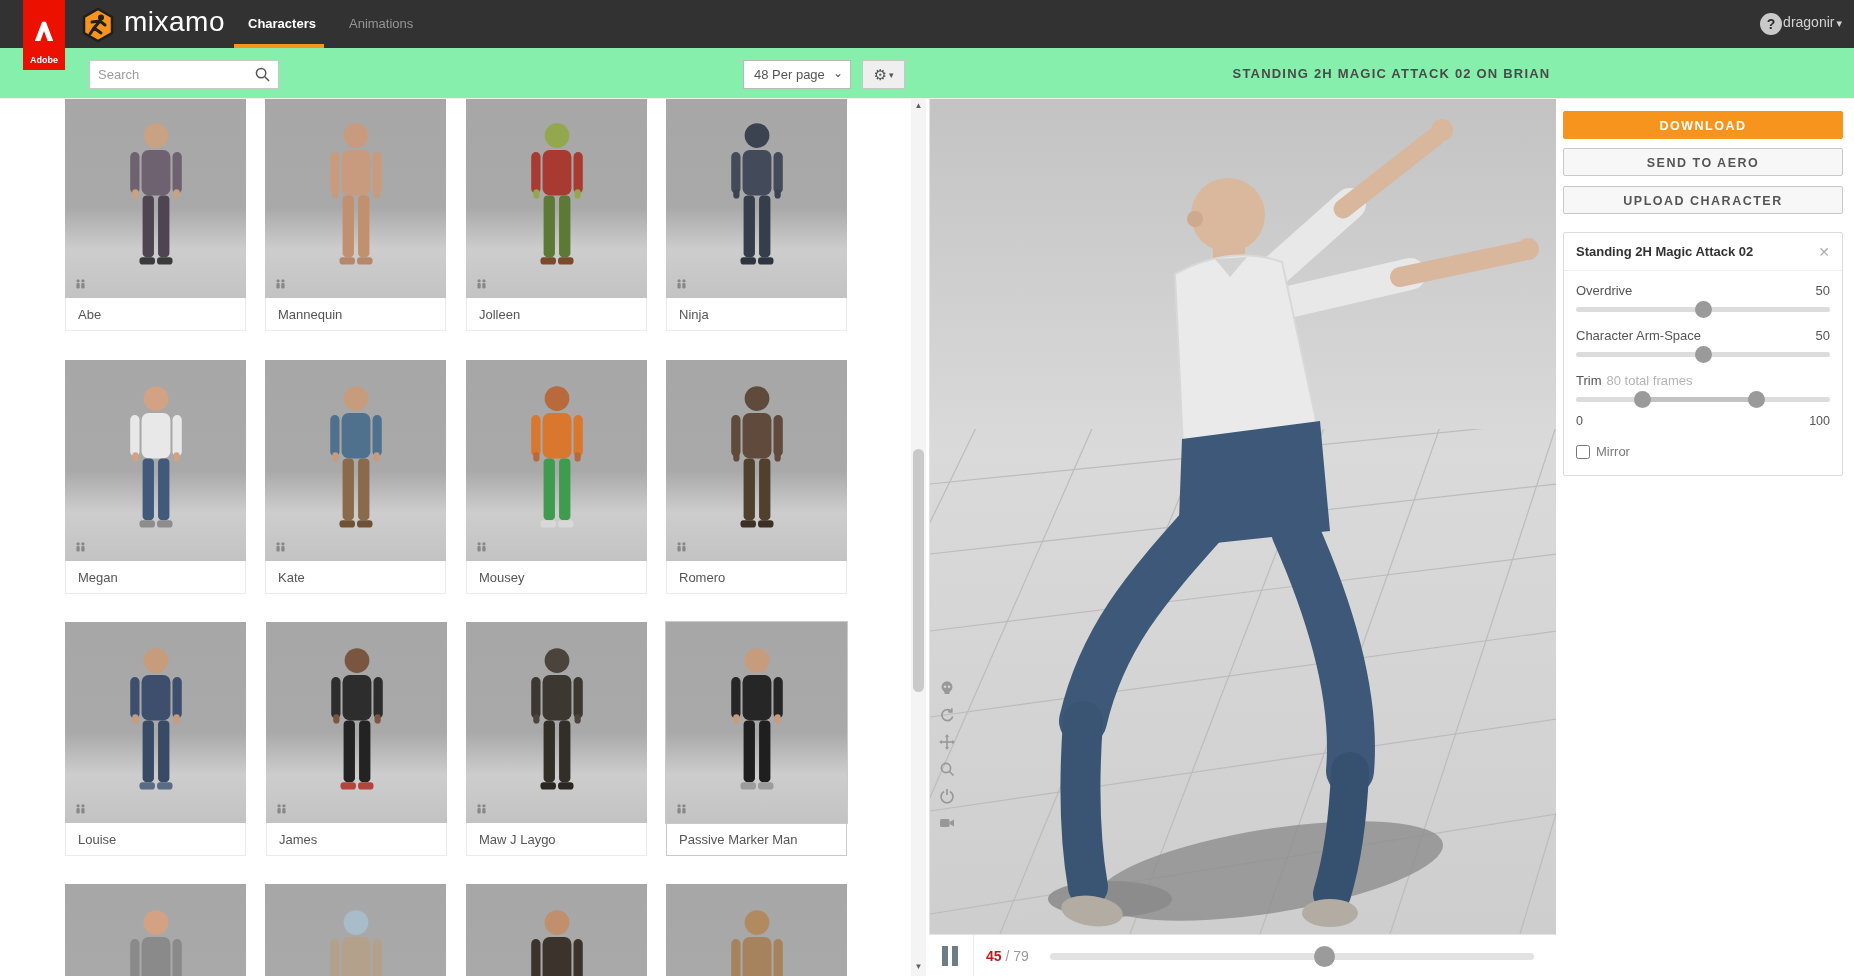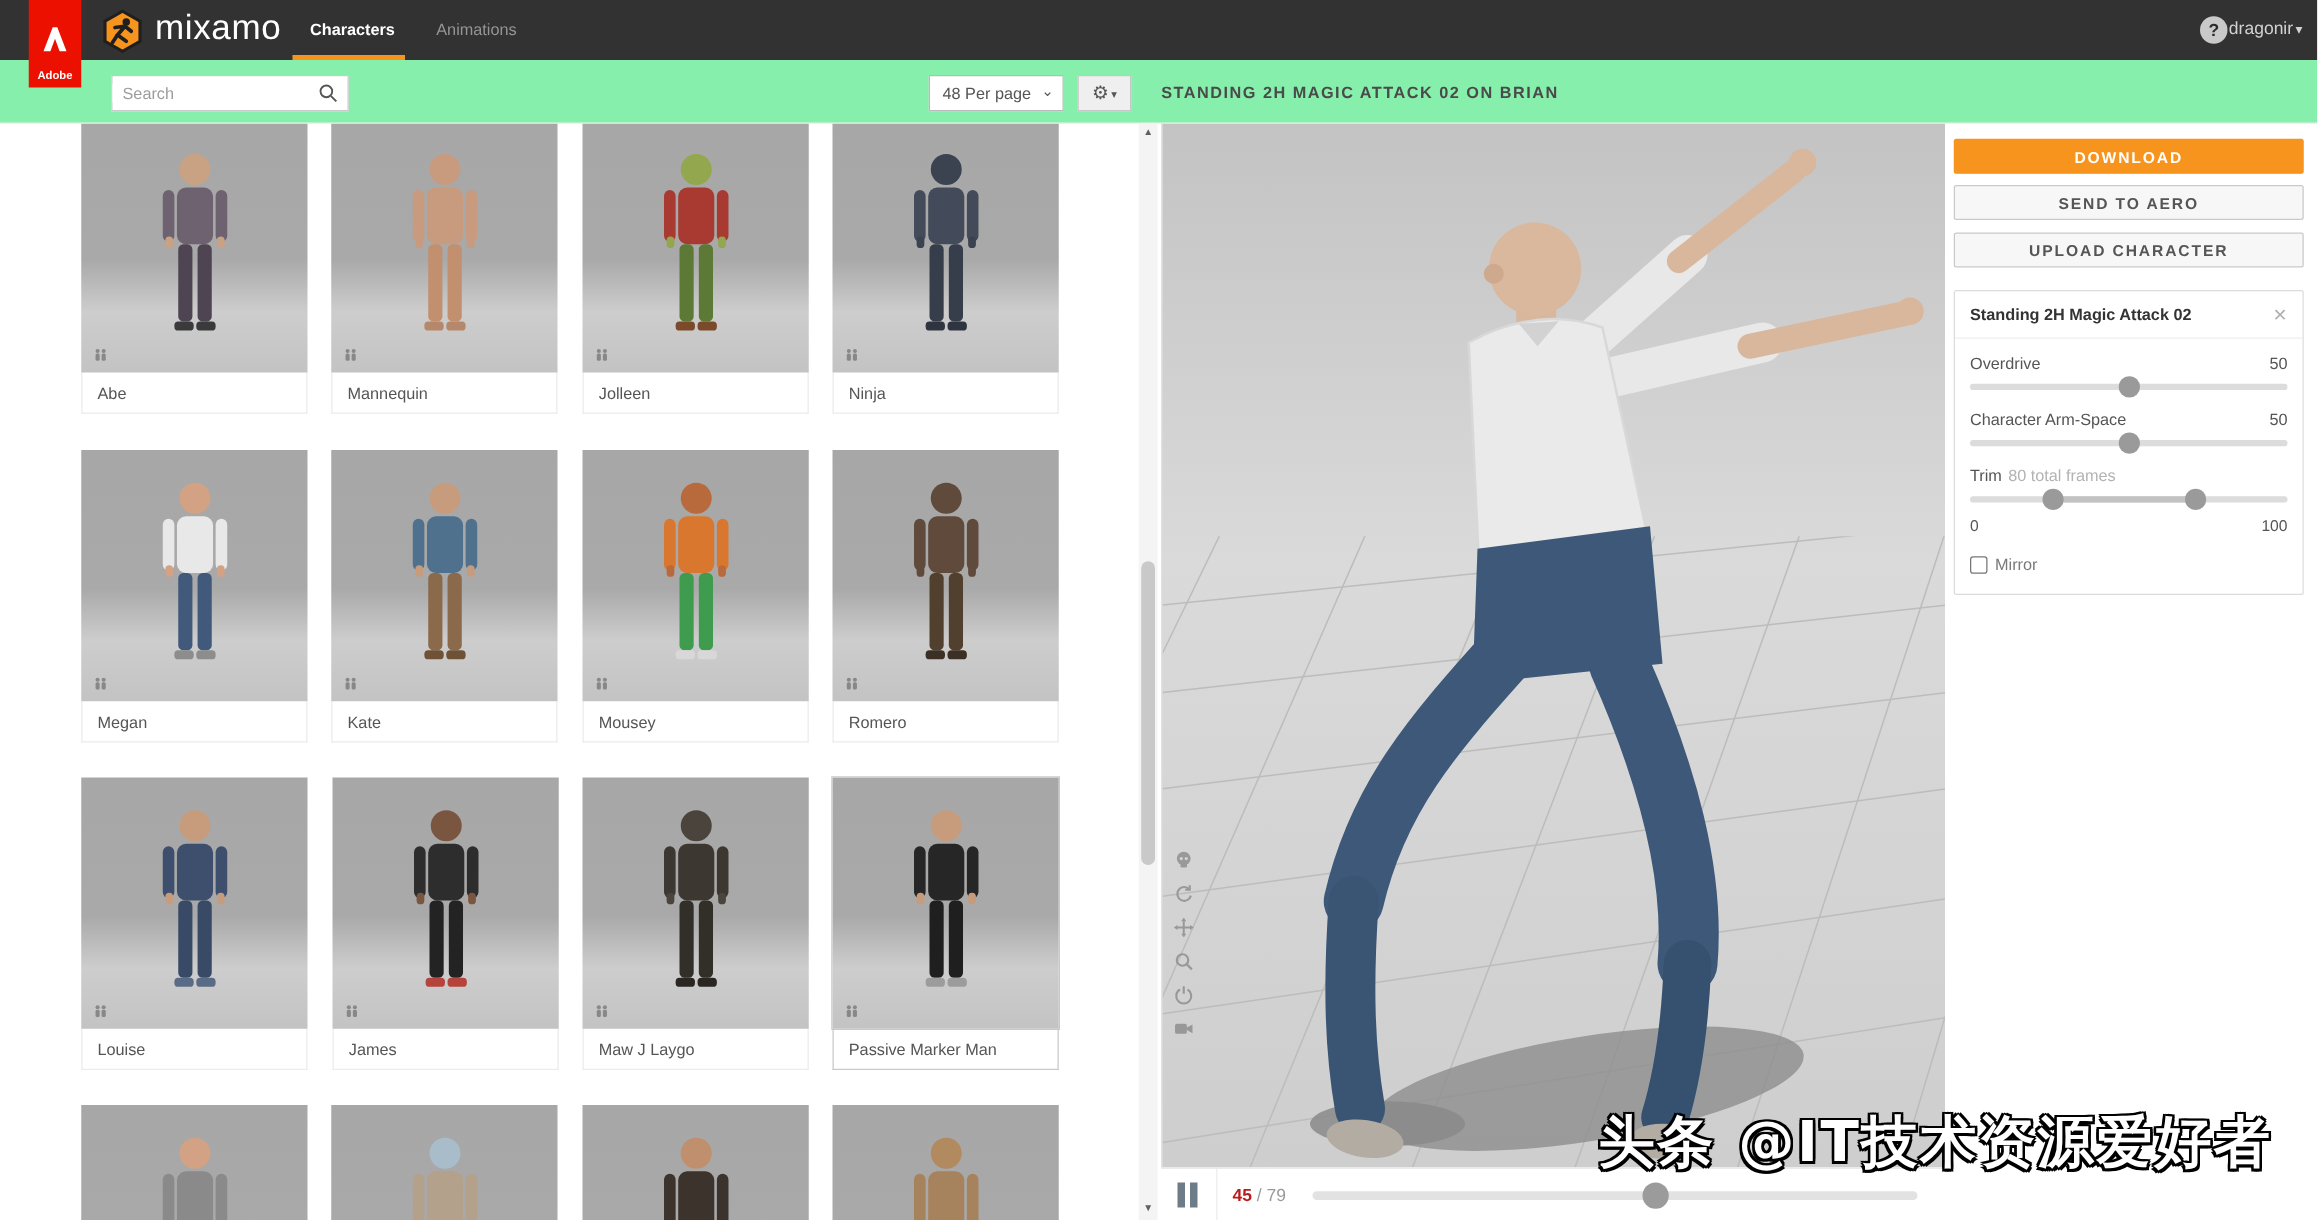--- a/index.html
+++ b/index.html
@@ -33,21 +33,21 @@
   .per-page { position: absolute; left: 743px; top: 12px; width: 108px; height: 29px; }
   .per-page select { width: 100%; height: 100%; border: 1px solid #b9b9b9; background: #fff; color: #555;
     font-size: 13px; padding: 0 22px 0 10px; appearance: none; -webkit-appearance: none;
     font-family: "Liberation Sans", sans-serif; cursor: pointer; }
   .per-page .caret { position: absolute; right: 8px; top: 6px; color: #555; font-size: 12px; pointer-events: none; }
   .gear-btn { position: absolute; left: 862px; top: 12px; width: 43px; height: 29px; background: #efefef;
     border: 1px solid #c6c6c6; display: flex; align-items: center; justify-content: center; gap: 2px; cursor: pointer; }
   .gear-btn .gear { font-size: 15px; color: #555; line-height: 1; }
   .gear-btn .caret { font-size: 9px; color: #555; }
   .anim-title { position: absolute; left: 929px; top: 0; width: 925px; height: 51px; line-height: 51px;
-    text-align: left; font-size: 13px; font-weight: bold; color: #4a4a4a; letter-spacing: 1.2px; }
+    text-align: center; font-size: 13px; font-weight: bold; color: #4a4a4a; letter-spacing: 1.2px; }
 
   
   .grid-panel { position: absolute; left: 0; top: 99px; width: 929px; height: 877px; background: #fff; overflow: hidden; }
   .char-card { position: absolute; width: 181px; cursor: pointer; }
   .card-img { height: 201px; position: relative; overflow: hidden;
     background: linear-gradient(180deg, #a7a7a7 0%, #a9a9a9 55%, #cdcdcd 76%, #c3c3c3 100%); }
   .person { position: absolute; left: 50%; bottom: 16px; transform: translateX(-50%); }
   .pack-icon { position: absolute; left: 9px; bottom: 7px; opacity: 0.6; }
   .card-name { height: 33px; line-height: 33px; background: #fff; border: 1px solid #ececec; border-top: none;
     font-size: 13px; color: #555; padding-left: 12px; white-space: nowrap; overflow: hidden; }
@@ -673,15 +673,14 @@
         </div>
 
         <div class="mirror-row">
           <input type="checkbox" id="mirror-cb" style="">
           <label for="mirror-cb">Mirror</label>
         </div>
       </div>
     </div>
   </div>
 
-  <div class="watermark">头条 @IT技术资源爱好者</div>
 
 </div>
 
 </body></html>

